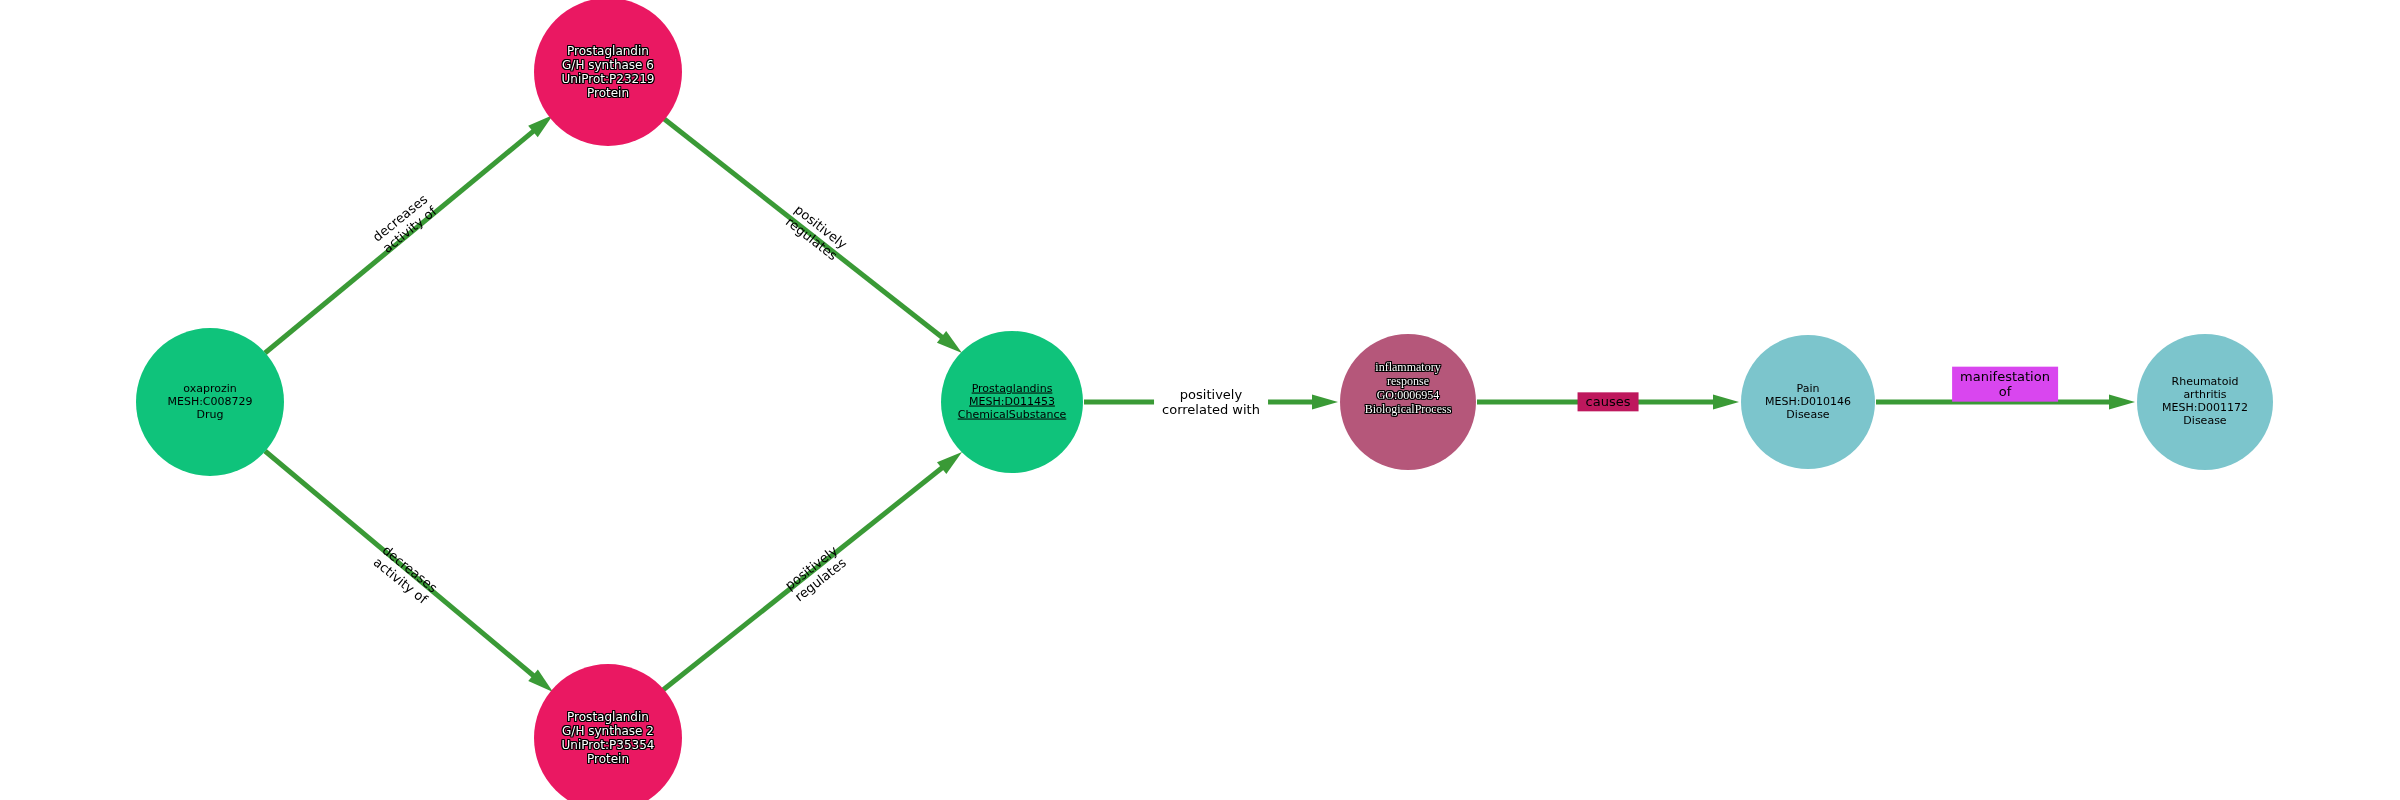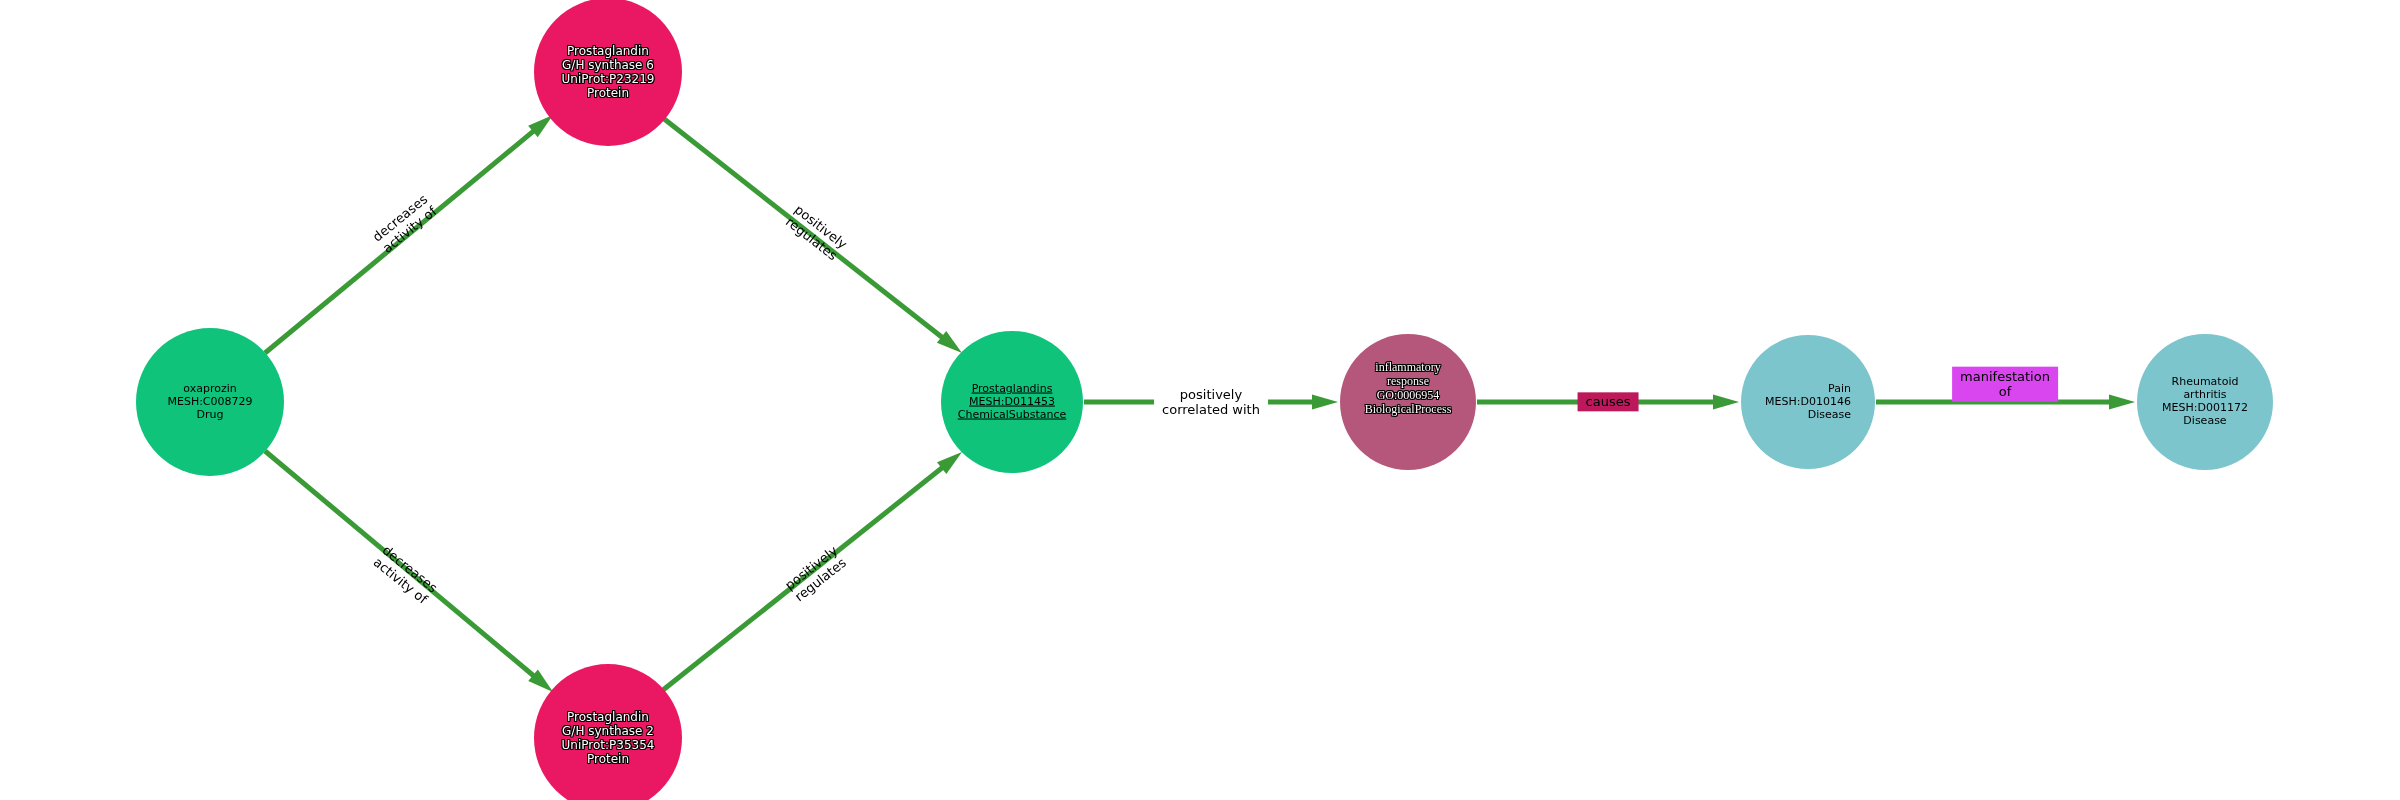--- a/index.html
+++ b/index.html
@@ -142,21 +142,21 @@
         <span class="ln">Prostaglandins</span>
         <span class="ln">MESH:D011453</span>
         <span class="ln">ChemicalSubstance</span>
       </div>
       <div class="node-label label-outlined" style="left: 1408px; top: 388px; font-family: Liberation Serif, serif;">
         <span class="ln">inflammatory</span>
         <span class="ln">response</span>
         <span class="ln">GO:0006954</span>
         <span class="ln">BiologicalProcess</span>
       </div>
-      <div class="node-label label-plain" style="left: 1808px; top: 402px; text-align: right;">
+      <div class="node-label label-plain" style="left: 1808px; top: 402px;">
         <span class="ln">Pain</span>
         <span class="ln">MESH:D010146</span>
         <span class="ln">Disease</span>
       </div>
       <div class="node-label label-plain" style="left: 2205px; top: 402px;">
         <span class="ln">Rheumatoid</span>
         <span class="ln">arthritis</span>
         <span class="ln">MESH:D001172</span>
         <span class="ln">Disease</span>
       </div>

